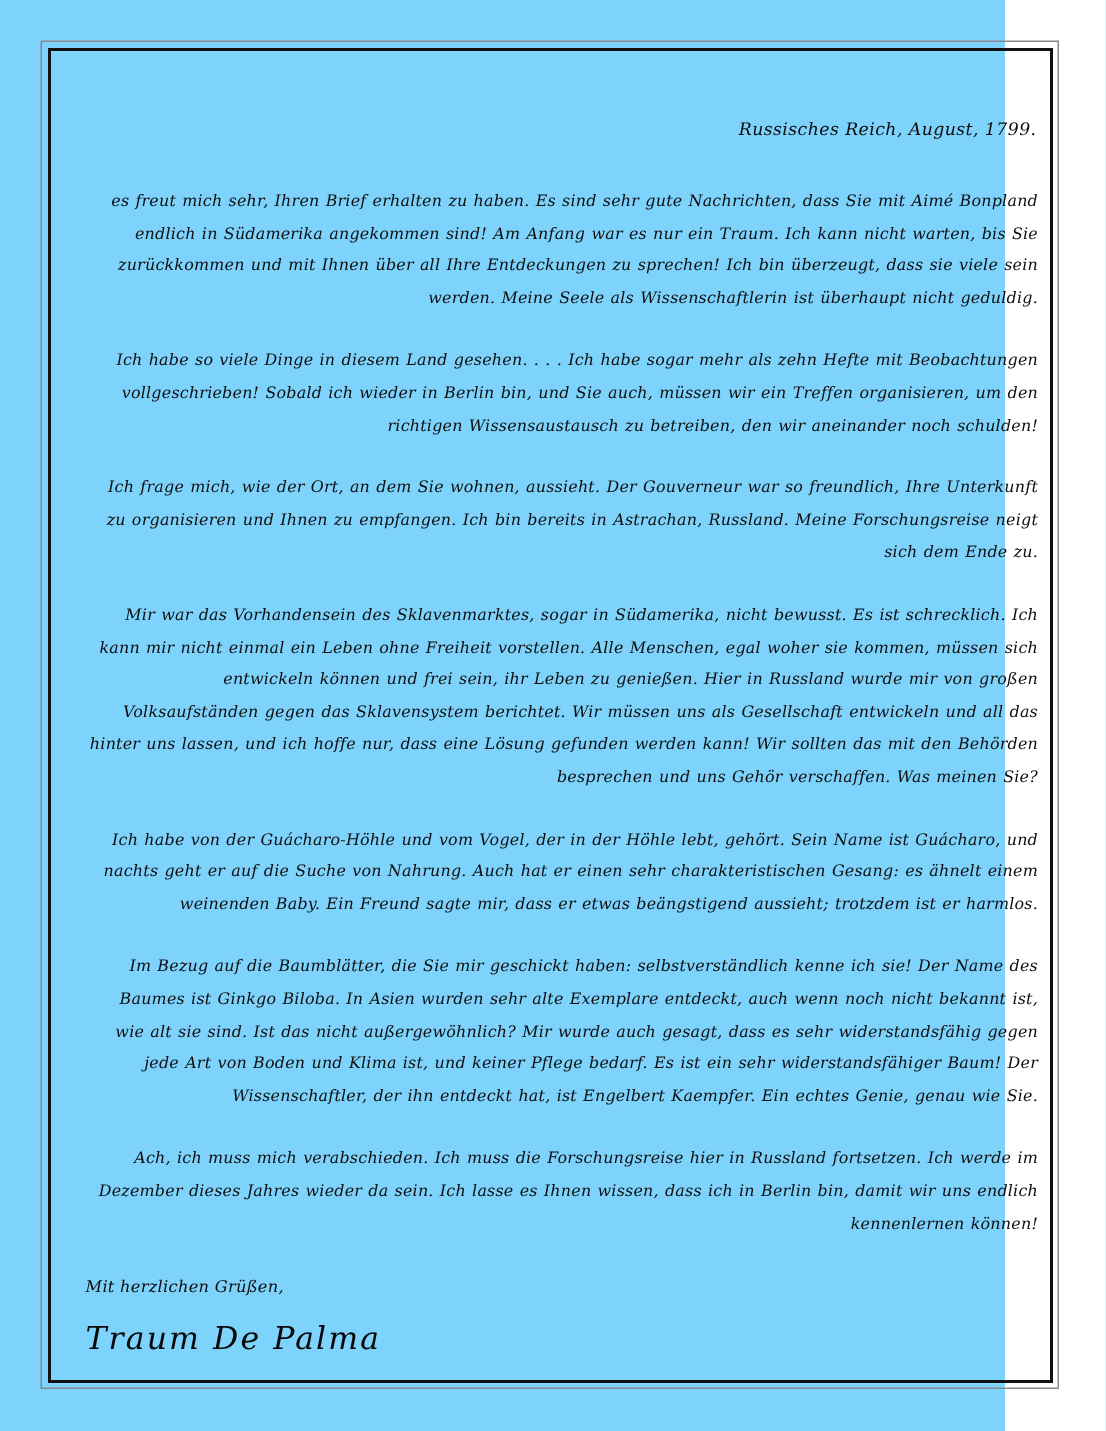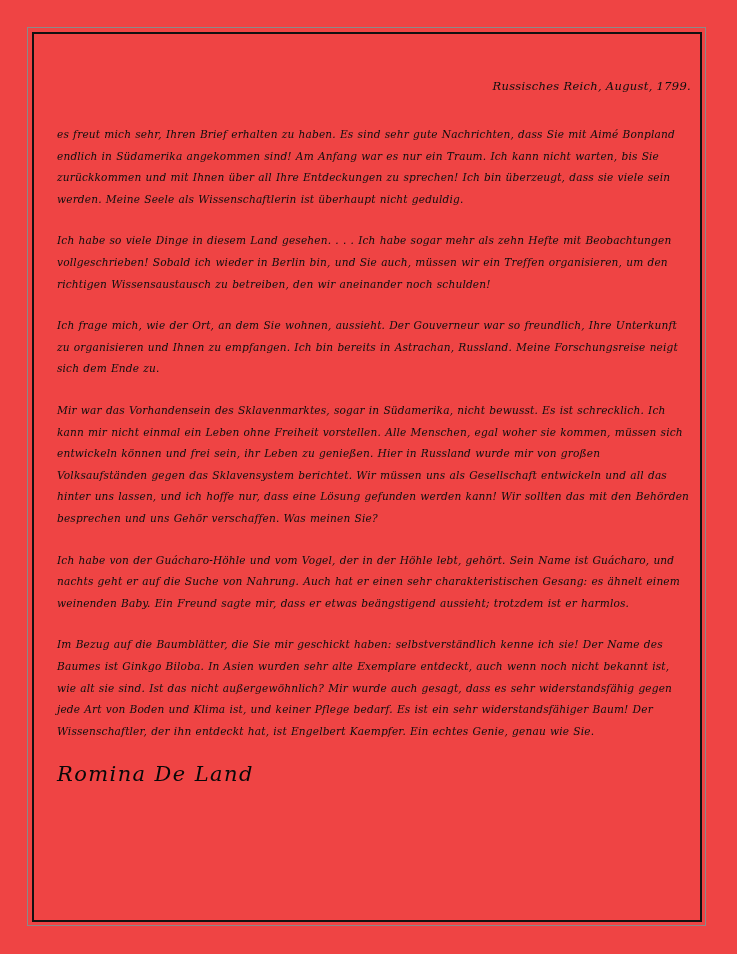--- a/index.html
+++ b/index.html
@@ -11,23 +11,23 @@
     width: 737px;
     height: 954px;
     font-family: "DejaVu Sans", sans-serif;
     overflow: hidden;
   }
 
   
   #letter-page {
     position: absolute;
     left: 0; top: 0;
-    width: 737px;
+    width: 670px;
     height: 954px;
-    background: #ef4444;
+    background: #7dd3fc;
   }
   #border-outer {
     position: absolute;
     left: 27px;
     top: 27px;
     width: 679px;
     height: 899px;
     border: 1px solid #8a8a8a;
     box-sizing: border-box;
   }
@@ -69,21 +69,21 @@
     margin: 0 0 24px 0;
   }
 
   .para {
     font-family: "DejaVu Serif", serif;
     font-style: italic;
     font-size: 10.6px;
     line-height: 21.6px;
     letter-spacing: 0.15px;
     margin: 0 0 20px 0;
-    text-align: left;
+    text-align: right;
     word-spacing: 0.6px;
   }
 
   .closing {
     font-family: "DejaVu Serif", serif;
     font-style: italic;
     font-size: 10.8px;
     line-height: 21px;
     letter-spacing: 0.2px;
     margin: 10px 0 12px 0;
@@ -117,18 +117,20 @@
     <p class="para">Ich habe so viele Dinge in diesem Land gesehen. . . . Ich habe sogar mehr als zehn Hefte mit Beobachtungen vollgeschrieben! Sobald ich wieder in Berlin bin, und Sie auch, müssen wir ein Treffen organisieren, um den richtigen Wissensaustausch zu betreiben, den wir aneinander noch schulden!</p>
 
     <p class="para">Ich frage mich, wie der Ort, an dem Sie wohnen, aussieht. Der Gouverneur war so freundlich, Ihre Unterkunft zu organisieren und Ihnen zu empfangen. Ich bin bereits in Astrachan, Russland. Meine Forschungsreise neigt sich dem Ende zu.</p>
 
     <p class="para">Mir war das Vorhandensein des Sklavenmarktes, sogar in Südamerika, nicht bewusst. Es ist schrecklich. Ich kann mir nicht einmal ein Leben ohne Freiheit vorstellen. Alle Menschen, egal woher sie kommen, müssen sich entwickeln können und frei sein, ihr Leben zu genießen. Hier in Russland wurde mir von großen Volksaufständen gegen das Sklavensystem berichtet. Wir müssen uns als Gesellschaft entwickeln und all das hinter uns lassen, und ich hoffe nur, dass eine Lösung gefunden werden kann! Wir sollten das mit den Behörden besprechen und uns Gehör verschaffen. Was meinen Sie?</p>
 
     <p class="para">Ich habe von der Guácharo-Höhle und vom Vogel, der in der Höhle lebt, gehört. Sein Name ist Guácharo, und nachts geht er auf die Suche von Nahrung. Auch hat er einen sehr charakteristischen Gesang: es ähnelt einem weinenden Baby. Ein Freund sagte mir, dass er etwas beängstigend aussieht; trotzdem ist er harmlos.</p>
 
     <p class="para">Im Bezug auf die Baumblätter, die Sie mir geschickt haben: selbstverständlich kenne ich sie! Der Name des Baumes ist Ginkgo Biloba. In Asien wurden sehr alte Exemplare entdeckt, auch wenn noch nicht bekannt ist, wie alt sie sind. Ist das nicht außergewöhnlich?  Mir wurde auch gesagt, dass es sehr widerstandsfähig gegen jede Art von Boden und Klima ist, und keiner Pflege bedarf. Es ist ein sehr widerstandsfähiger Baum! Der Wissenschaftler, der ihn entdeckt hat, ist Engelbert Kaempfer. Ein echtes Genie, genau wie Sie.</p>
 
+    <p class="para">Ach, ich muss mich verabschieden. Ich muss die Forschungsreise hier in Russland fortsetzen. Ich werde im Dezember dieses Jahres wieder da sein. Ich lasse es Ihnen wissen, dass ich in Berlin bin, damit wir uns endlich kennenlernen können!</p>
 
+    <p class="closing">Mit herzlichen Grüßen,</p>
 
-    <p class="signature">Romina De Land</p>
+    <p class="signature">Traum De Palma</p>
 
   </div>
 </div>
 
 </body></html>

